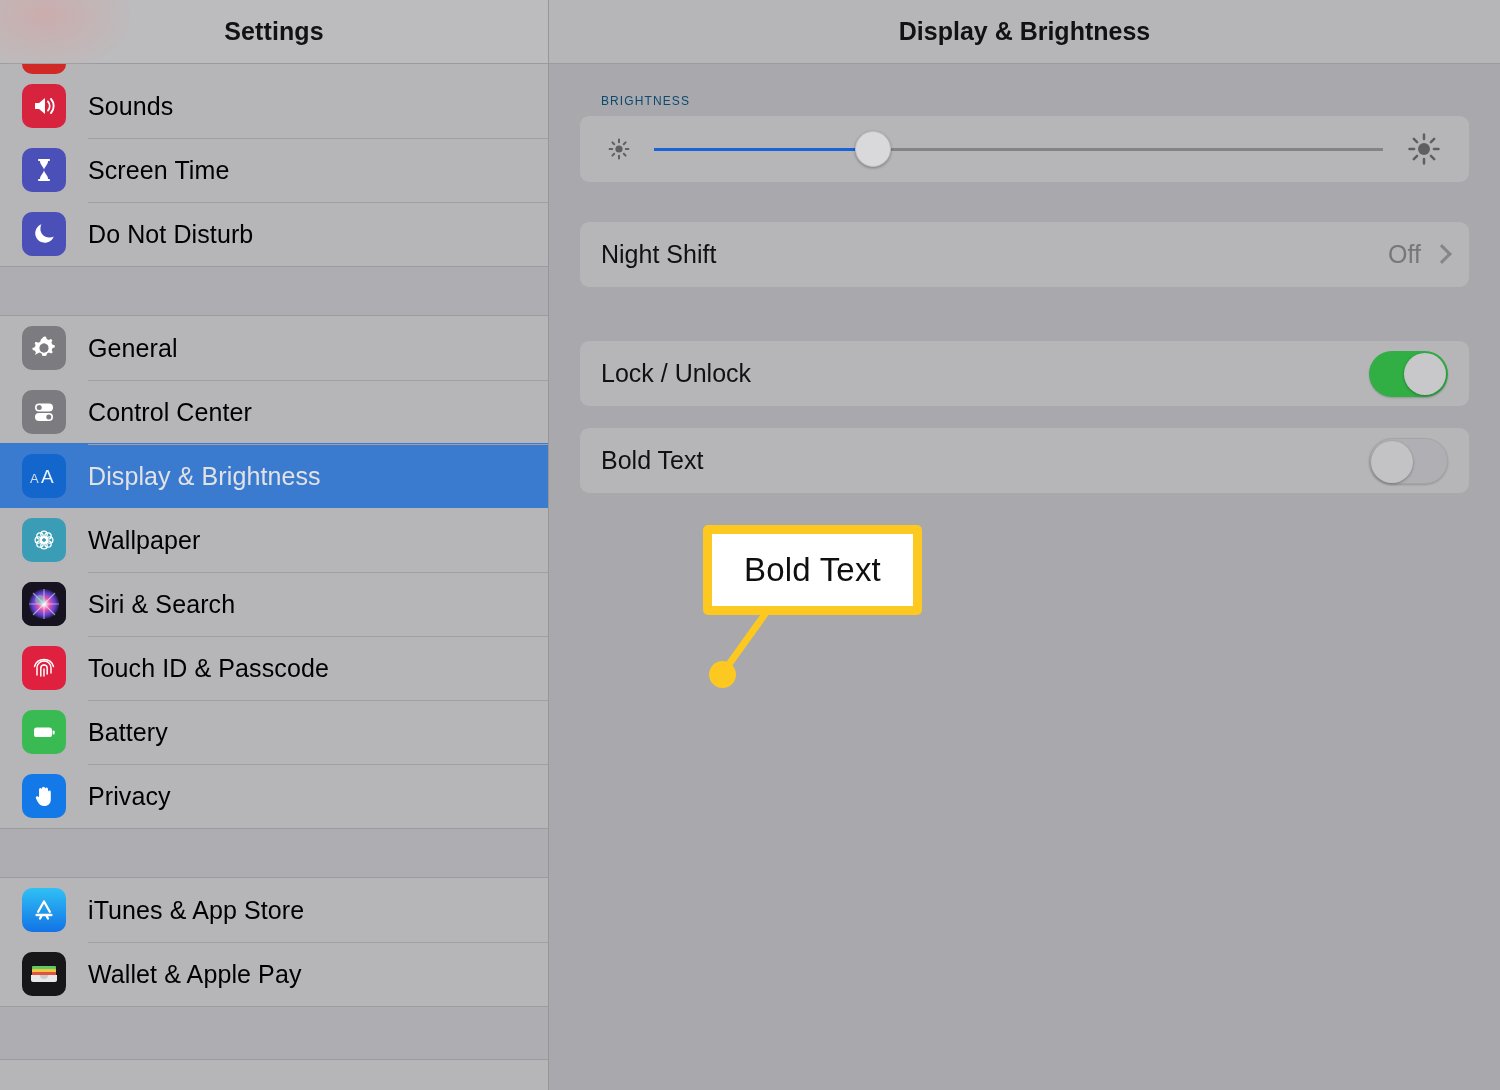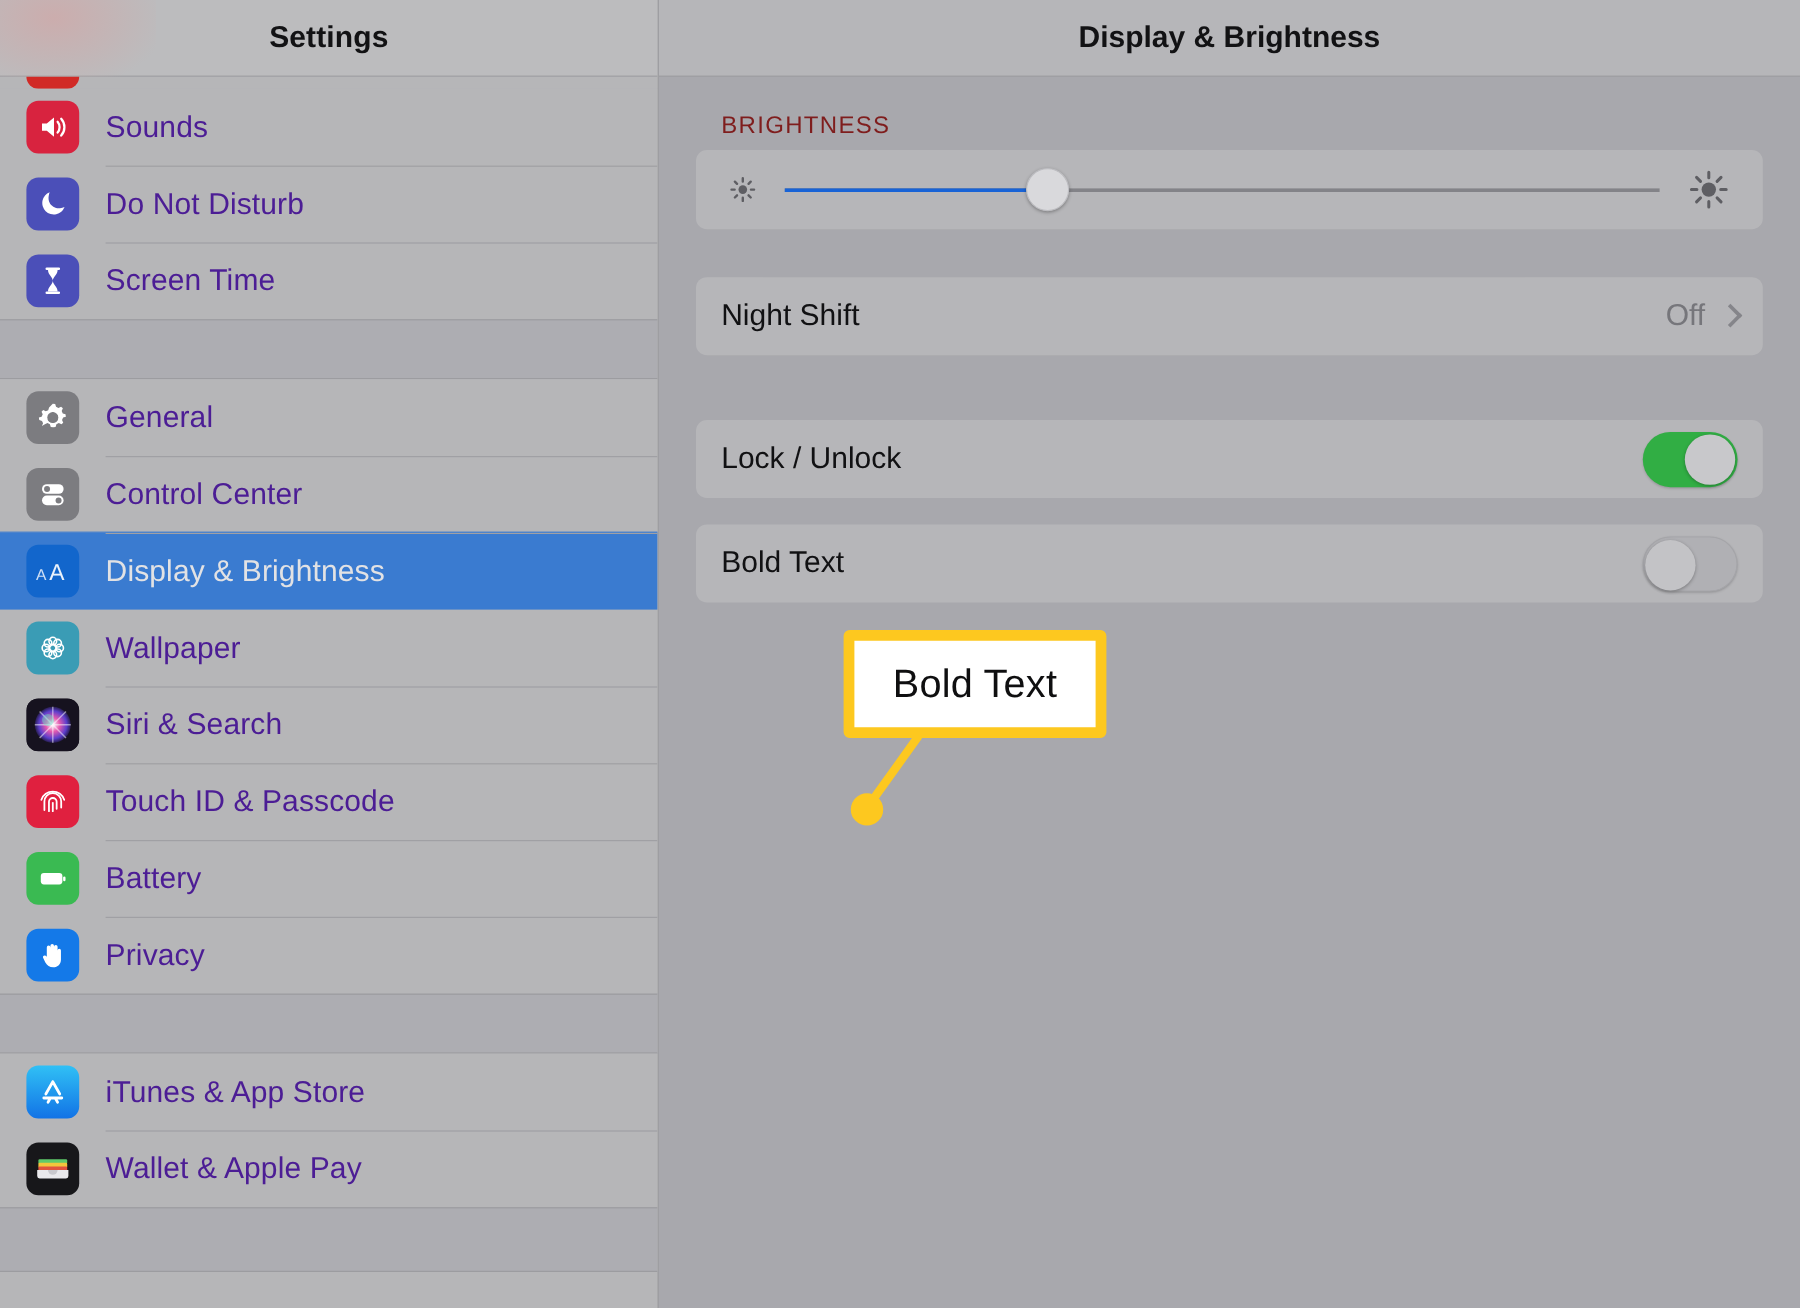--- a/index.html
+++ b/index.html
@@ -58,21 +58,21 @@
   .srow.sel + .srow::before { background: transparent; }
   .srow.sel::after { content:""; position:absolute; left:0; right:0; top:-1px; height:1px; background:#3a7bd0; }
   .srow .sicon {
     width: 44px; height: 44px; border-radius: 10px;
     flex: 0 0 44px;
     display: flex; align-items: center; justify-content: center;
     overflow: hidden;
   }
   .srow .slabel {
     margin-left: 22px;
-    font-size: 25px; color: #4c1d95; letter-spacing: .1px;
+    font-size: 25px; color: #000000; letter-spacing: .1px;
   }
   .srow.sel .slabel { color: #e2e2e4; }
 
   
   .srow.clipped { height: 10px; padding-top: 0; overflow: hidden; align-items: flex-start; }
   .srow.clipped .sicon { margin-top: -34px; border-radius: 10px; }
 
   
   .detail {
     position: relative;
@@ -86,21 +86,21 @@
     border-bottom: 1px solid #9b9b9e;
     display: flex; align-items: center; justify-content: center;
   }
   .det-header .dtitle {
     font-size: 25px; font-weight: bold; color: #121214;
   }
 
   .det-body { position: relative; padding: 0 31px; }
 
   .sect-label {
-    font-size: 20px; color: #7f1d1d; letter-spacing: 1.1px;
+    font-size: 12px; color: #0c4a6e; letter-spacing: 1.1px;
     padding: 30px 0 8px 21px;
   }
   .card {
     background: #b6b6b9;
     border-radius: 9px;
     overflow: hidden;
   }
   .crow {
     position: relative;
     display: flex; align-items: center;
@@ -213,34 +213,34 @@
               <path d="M5 11h4l6-5v16l-6-5H5z" fill="#fff"></path>
               <path d="M18 9.5a7 7 0 0 1 0 9M21 7a10.5 10.5 0 0 1 0 14" stroke="#fff" stroke-width="1.9" fill="none" stroke-linecap="round"></path>
             </svg>
           </div>
           <div class="slabel">Sounds</div>
         </div>
 
         <div class="srow">
           <div class="sicon" style="background:#4b4fb8">
             <svg class="ic" width="28" height="28" viewBox="0 0 28 28">
-              <path d="M20 17.5A8.5 8.5 0 0 1 10.5 8a8.7 8.7 0 0 1 .9-3.8A9.6 9.6 0 1 0 23.8 16.6a8.7 8.7 0 0 1-3.8.9z" fill="#fff"></path>
-            </svg>
-          </div>
-          <div class="slabel">Do Not Disturb</div>
-        </div>
-
-        <div class="srow">
-          <div class="sicon" style="background:#4b4fb8">
-            <svg class="ic" width="28" height="28" viewBox="0 0 28 28">
               <path d="M9 4h10M9 24h10" stroke="#fff" stroke-width="2.2" stroke-linecap="round"></path>
               <path d="M10 5c0 4 4 6 4 9s-4 5-4 9h8c0-4-4-6-4-9s4-5 4-9z" fill="#fff"></path>
             </svg>
           </div>
           <div class="slabel">Screen Time</div>
+        </div>
+
+        <div class="srow">
+          <div class="sicon" style="background:#4b4fb8">
+            <svg class="ic" width="28" height="28" viewBox="0 0 28 28">
+              <path d="M20 17.5A8.5 8.5 0 0 1 10.5 8a8.7 8.7 0 0 1 .9-3.8A9.6 9.6 0 1 0 23.8 16.6a8.7 8.7 0 0 1-3.8.9z" fill="#fff"></path>
+            </svg>
+          </div>
+          <div class="slabel">Do Not Disturb</div>
         </div>
       </div>
 
       <div class="sgap"></div>
 
       <div class="sgroup">
 
         <div class="srow">
           <div class="sicon" style="background:#7c7c80">
             <svg class="ic" width="30" height="30" viewBox="0 0 30 30">

